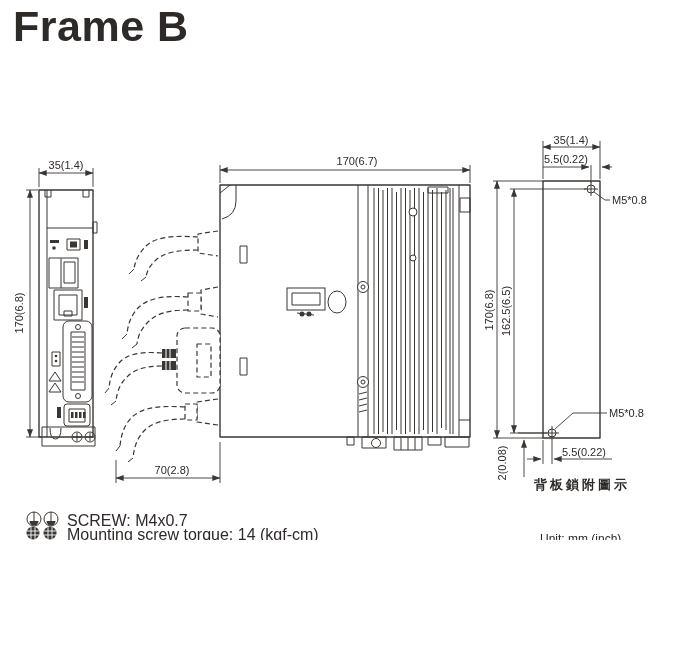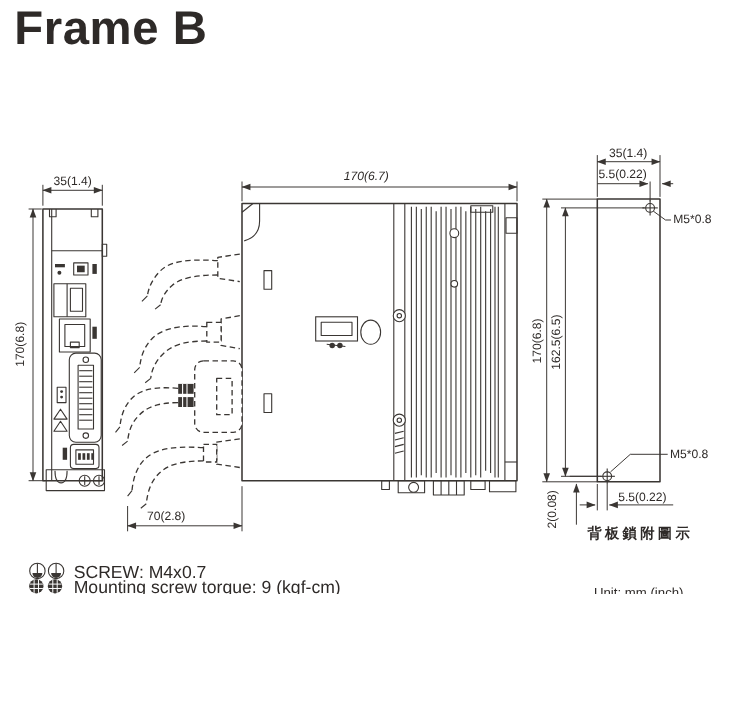--- a/index.html
+++ b/index.html
@@ -290,31 +290,31 @@
         <line x1="-6" y1="2" x2="6" y2="2" stroke="#fff" stroke-width=".9"></line>
         <line x1="-2" y1="-6" x2="-2" y2="6" stroke="#fff" stroke-width=".9"></line>
         <line x1="2" y1="-6" x2="2" y2="6" stroke="#fff" stroke-width=".9"></line>
       </g>
     </g>
   </svg>
 
   <div class="lbl c" style="left:66px;  top:159px;">35(1.4)</div>
   <div class="lbl v" style="left:19px;  top:313px;">170(6.8)</div>
 
-  <div class="lbl c" style="left:333px; top:155px;font-style:italic;">170(6.7)</div>
-  <div class="lbl c" style="left:151px; top:464px;">70(2.8)</div>
+  <div class="lbl c" style="left:357px; top:155px;">170(6.7)</div>
+  <div class="lbl c" style="left:172px; top:464px;">70(2.8)</div>
 
   <div class="lbl c" style="left:571px; top:134px;">35(1.4)</div>
   <div class="lbl c" style="left:566px; top:153px;">5.5(0.22)</div>
   <div class="lbl" style="left:612px; top:194px;">M5*0.8</div>
   <div class="lbl v" style="left:489px; top:310px;">170(6.8)</div>
   <div class="lbl v" style="left:506px; top:311px;">162.5(6.5)</div>
   <div class="lbl" style="left:609px; top:407px;">M5*0.8</div>
   <div class="lbl c" style="left:584px; top:446px;">5.5(0.22)</div>
   <div class="lbl v" style="left:502px; top:463px;">2(0.08)</div>
   <div class="caption">背板鎖附圖示</div>
 
   <div class="note" style="top:512px;">SCREW: M4x0.7</div>
-  <div class="note" style="top:526px;">Mounting screw torque: 9 (kgf-cm)</div>
+  <div class="note" style="top:526px;">Mounting screw torque: 14 (kgf-cm)</div>
   <div class="unit">Unit: mm (inch)</div>
 
   <div class="variant">-L</div>
 </div>
 
 </body></html>

